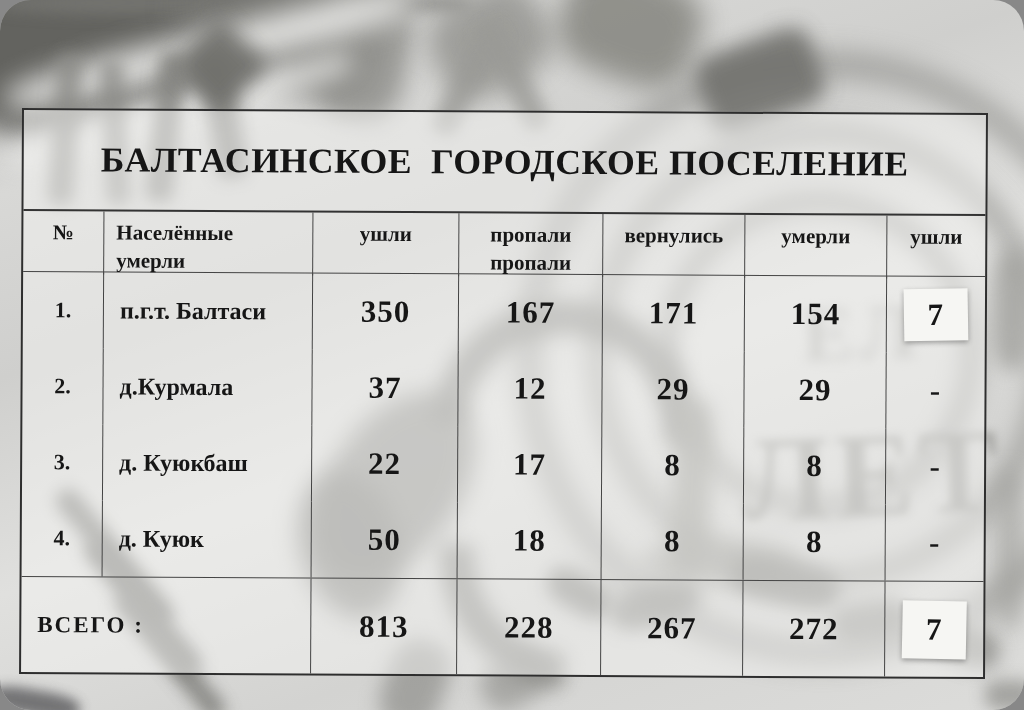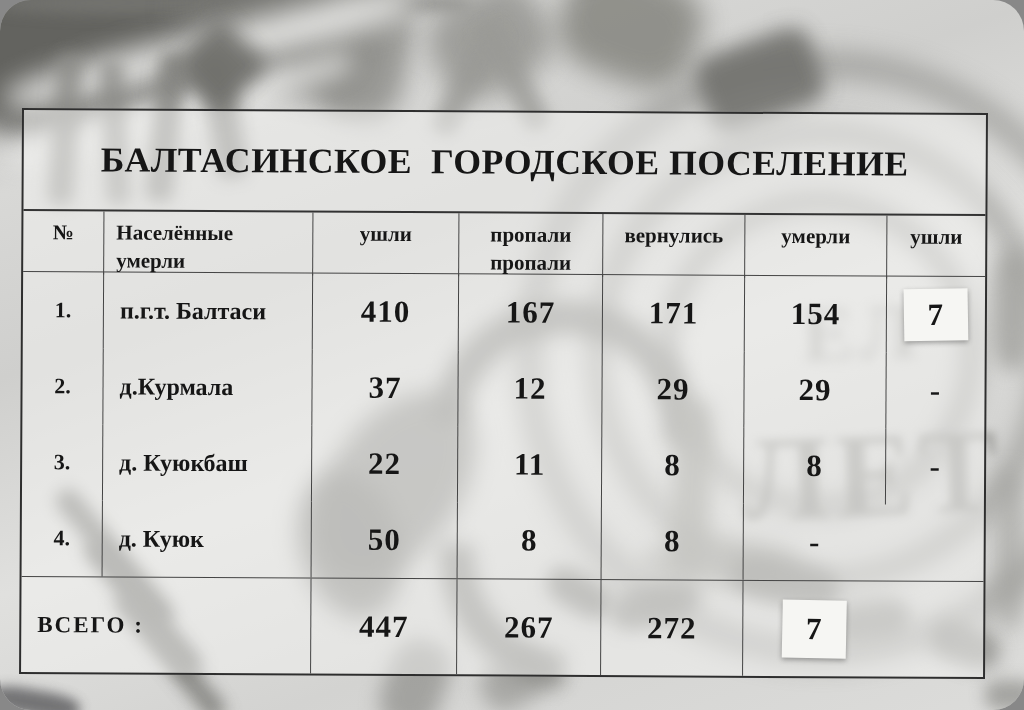--- a/index.html
+++ b/index.html
@@ -127,57 +127,59 @@
       </div>
       <div class="cell c7 hcell">
         <span>ушли</span>
       </div>
     </div>
 
     <div class="data">
 
       <div class="cell c1 dnum">1.</div>
       <div class="cell c2 dname">п.г.т. Балтаси</div>
-      <div class="cell c3 dval">410</div>
+      <div class="cell c3 dval">350</div>
       <div class="cell c4 dval">167</div>
       <div class="cell c5 dval">171</div>
       <div class="cell c6 dval">154</div>
       <div class="cell c7 dval">
         <span class="sticker">
           <span>7</span>
         </span>
       </div>
 
       <div class="cell c1 dnum">2.</div>
       <div class="cell c2 dname">д.Курмала</div>
       <div class="cell c3 dval">37</div>
       <div class="cell c4 dval">12</div>
       <div class="cell c5 dval">29</div>
       <div class="cell c6 dval">29</div>
       <div class="cell c7 dval">-</div>
 
       <div class="cell c1 dnum">3.</div>
       <div class="cell c2 dname">д. Куюкбаш</div>
       <div class="cell c3 dval">22</div>
-      <div class="cell c4 dval">11</div>
+      <div class="cell c4 dval">17</div>
       <div class="cell c5 dval">8</div>
       <div class="cell c6 dval">8</div>
       <div class="cell c7 dval">-</div>
 
       <div class="cell c1 dnum">4.</div>
       <div class="cell c2 dname">д. Куюк</div>
       <div class="cell c3 dval">50</div>
+      <div class="cell c4 dval">18</div>
       <div class="cell c5 dval">8</div>
       <div class="cell c6 dval">8</div>
       <div class="cell c7 dval">-</div>
     </div>
 
     <div class="total">
       <div class="cell tlabel">ВСЕГО :</div>
-      <div class="cell c3 dval">447</div>
+      <div class="cell c3 dval">813</div>
+      <div class="cell c4 dval">228</div>
       <div class="cell c5 dval">267</div>
       <div class="cell c6 dval">272</div>
       <div class="cell c7 dval">
         <span class="sticker s2">
           <span>7</span>
         </span>
       </div>
     </div>
 
   </div>

